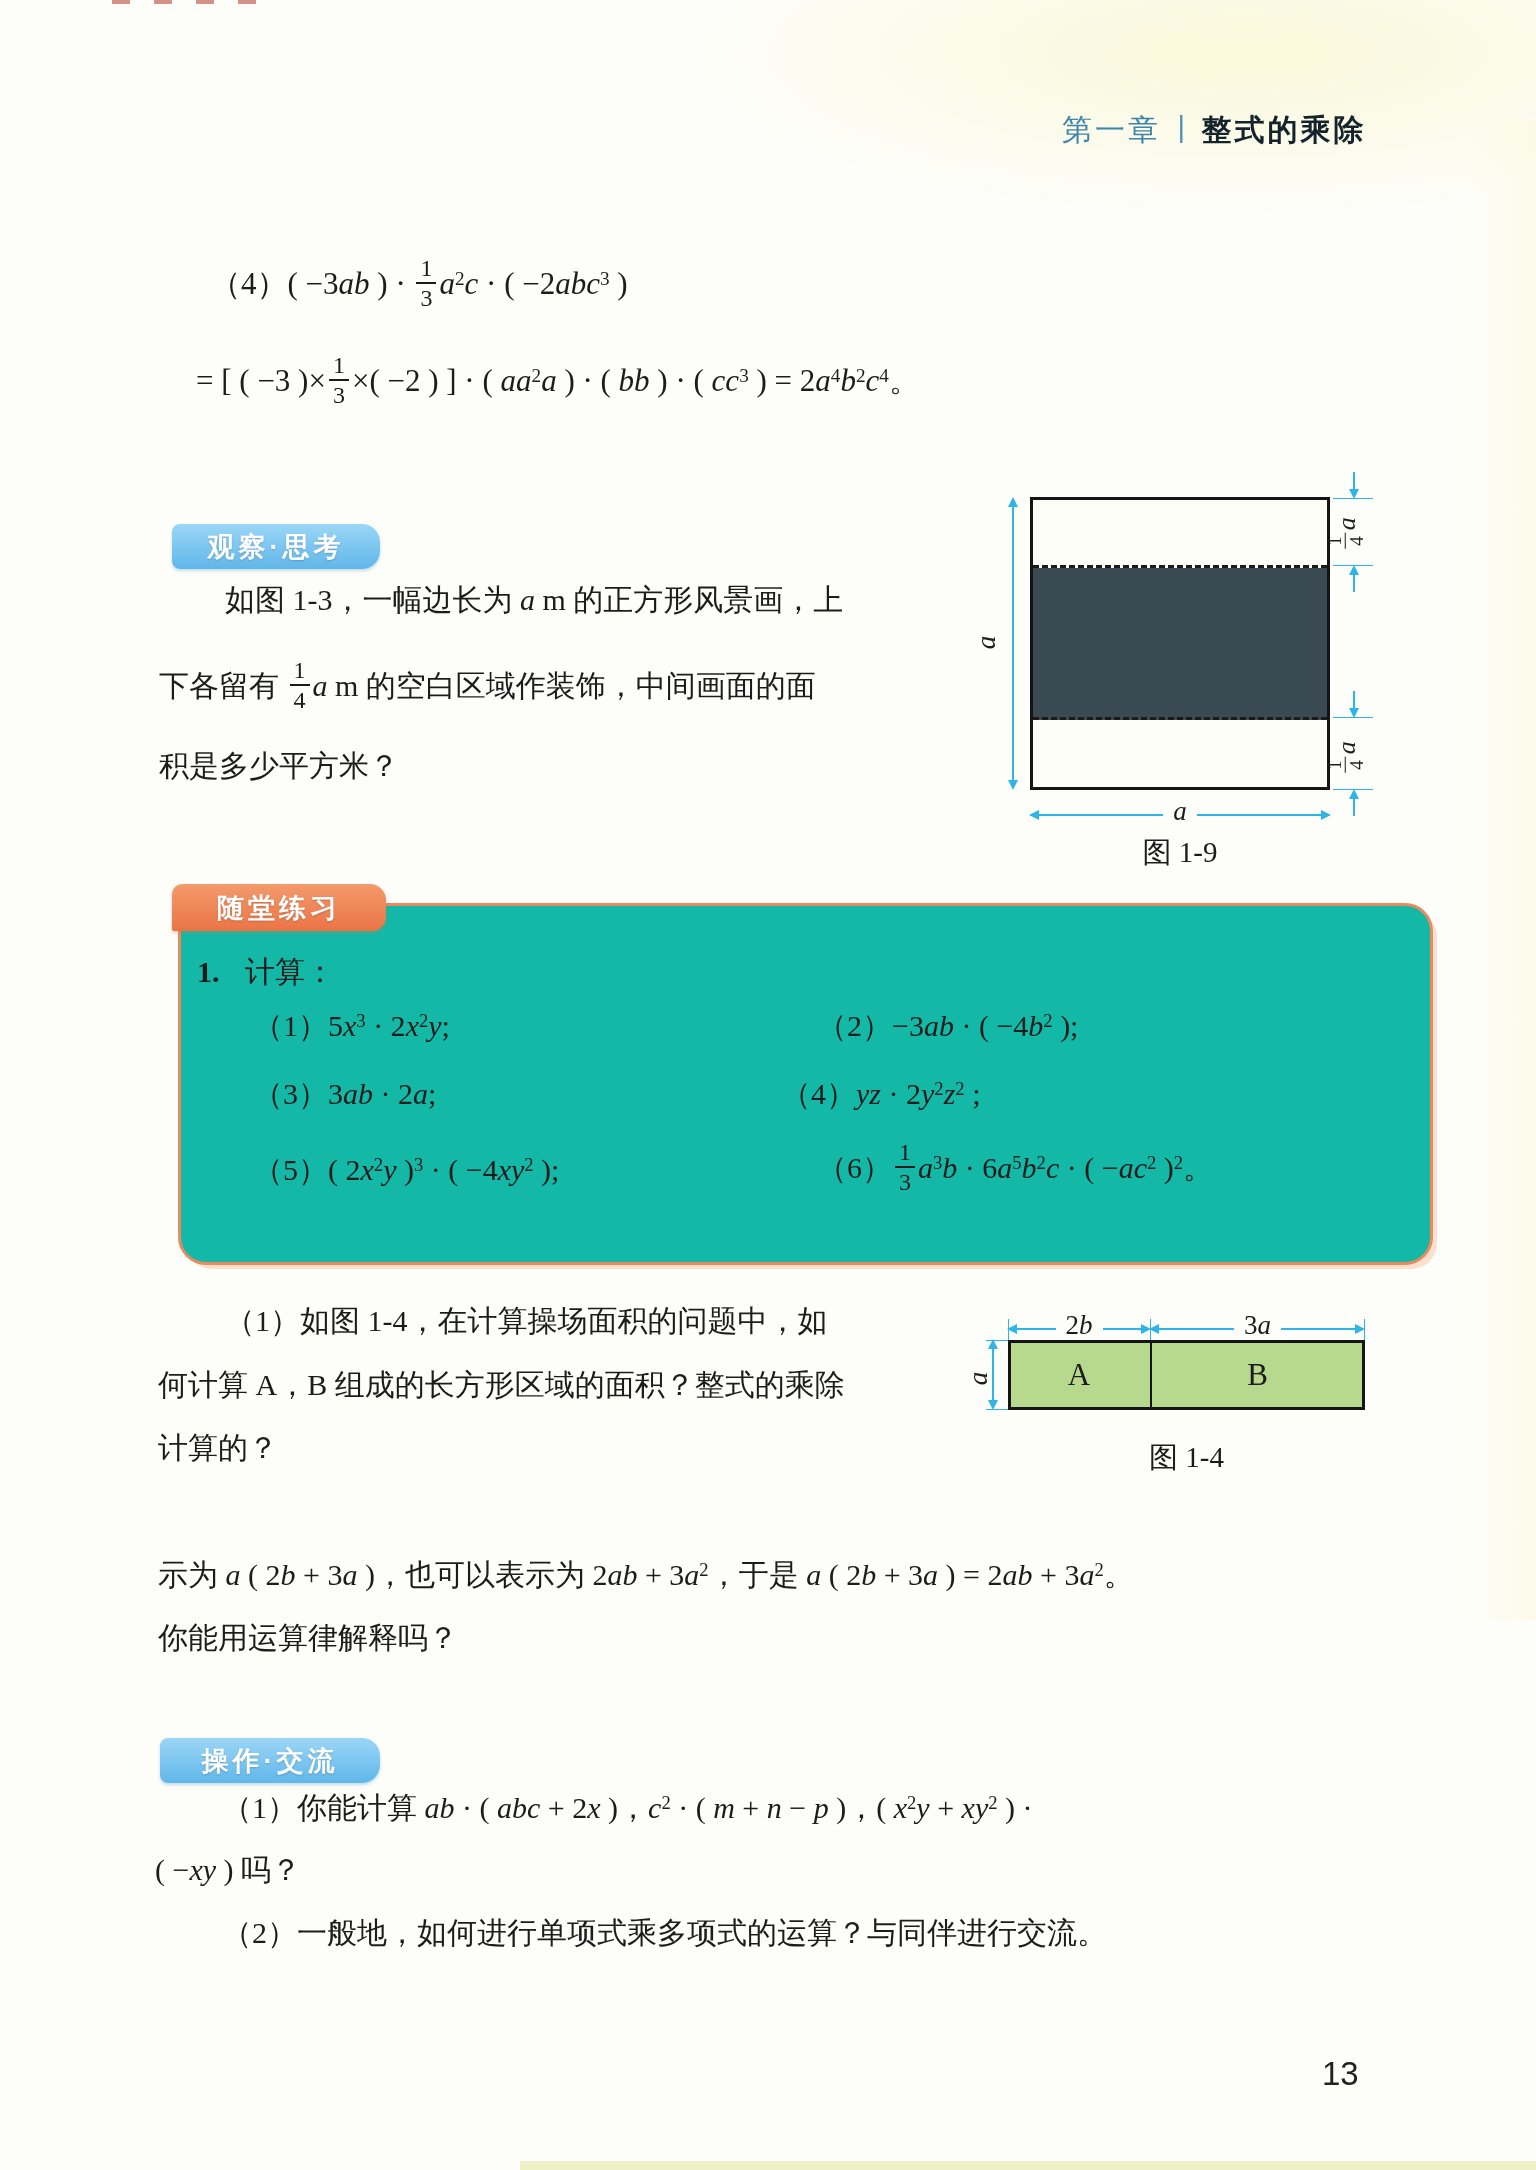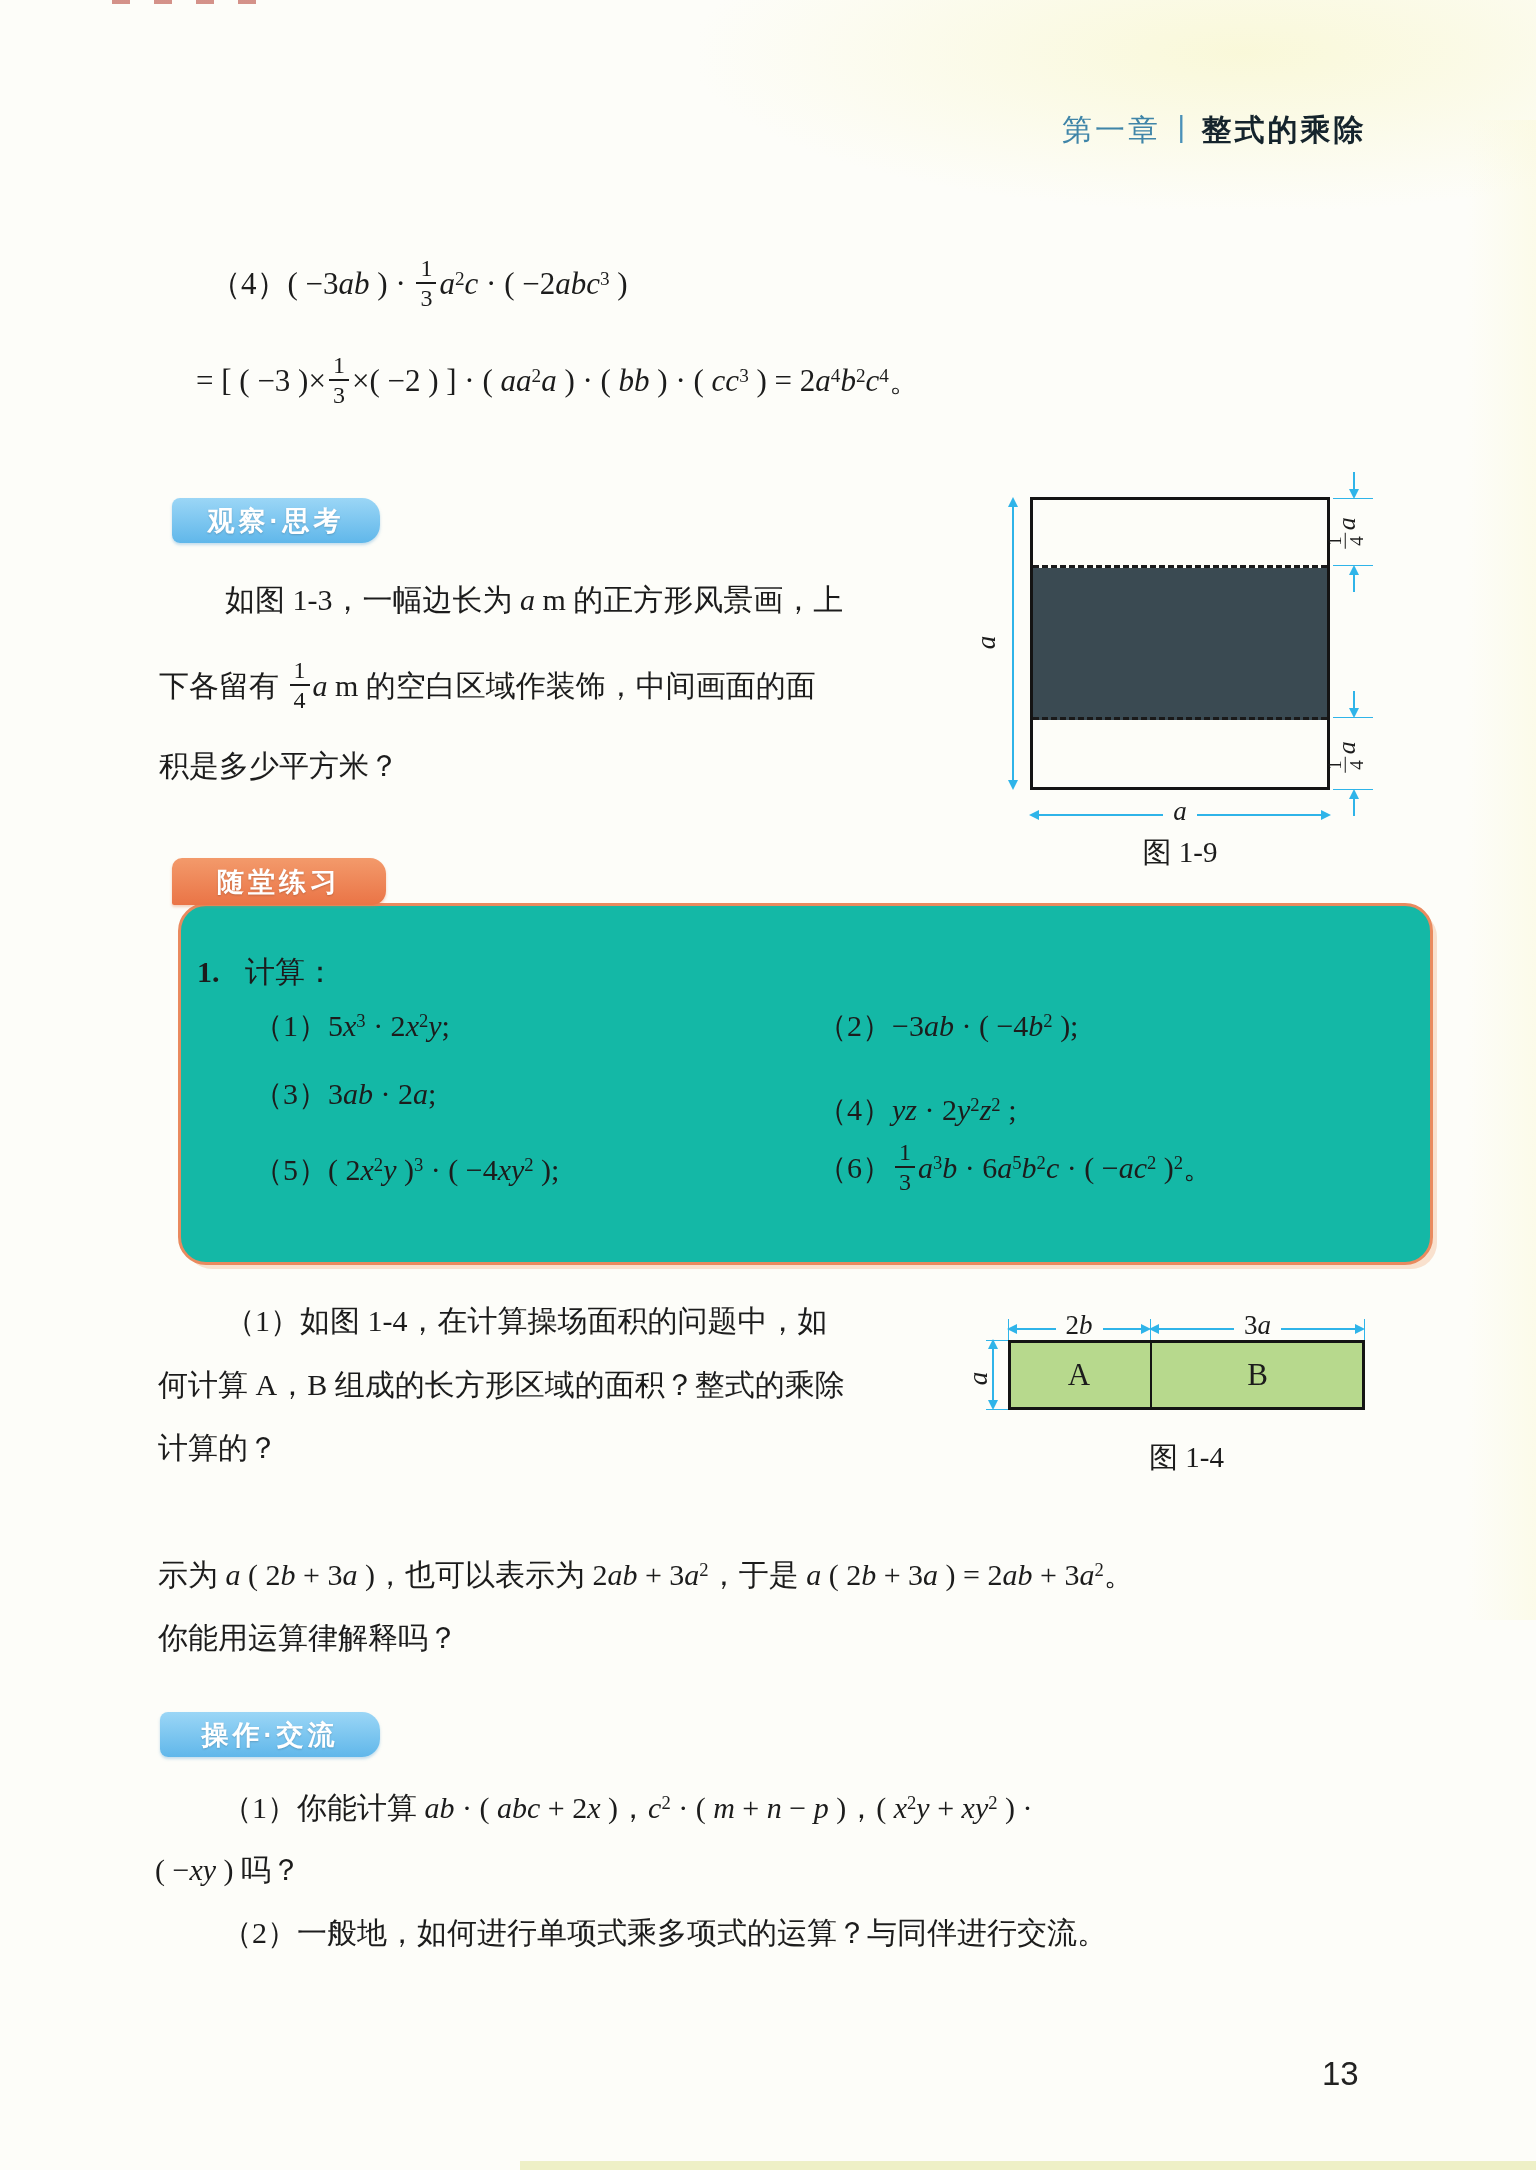--- a/index.html
+++ b/index.html
@@ -32,21 +32,21 @@
 
   
   .frac{display:inline-block;vertical-align:middle;text-align:center;margin:0 3px;transform:translateY(-3px);}
   .frac .fn{display:block;padding:0 4px;font-size:24px;line-height:27px;}
   .frac .fd{display:block;padding:0 4px;font-size:24px;line-height:29px;border-top:2px solid currentColor;}
 
   
   .tab{position:absolute;display:flex;align-items:center;justify-content:center;
     color:#fff;font-weight:bold;font-size:27px;letter-spacing:4px;
     font-family:"Liberation Sans","DejaVu Sans",sans-serif;
-    text-shadow:0 1px 2px rgba(0,0,0,.18);}
+    text-shadow:0 1px 2px rgba(0,0,0,.18);margin-top:26px;}
   .tab-blue{background:linear-gradient(180deg,#9bd6f6,#60b7ea);border-radius:8px 18px 18px 8px;
     box-shadow:0 2px 3px rgba(90,160,210,.35);}
   .tab-orange{background:linear-gradient(180deg,#f39a6b,#ea7446);border-radius:10px 16px 14px 2px;
     box-shadow:0 2px 3px rgba(220,120,70,.35);z-index:3;}
 
   
   .pbox{position:absolute;left:178px;top:903px;width:1202px;height:356px;background:#14b8a6;
     border:3px solid #e98a5f;border-radius:28px;
     box-shadow:6px 6px 0 -2px rgba(243,178,138,.38);z-index:2;padding-left:47px;}
   .pbox .phead{position:absolute;left:16px;top:46px;font-size:30px;white-space:nowrap;}
@@ -149,21 +149,21 @@
     <span>随堂练习</span>
   </div>
   <div class="pbox">
     <div class="phead">
       <span class="pnum">1.</span>
       <span>计算：</span>
     </div>
     <div class="prob" style="left:72px;top:100px;">（1）5<i>x</i><sup>3</sup> · 2<i>x</i><sup>2</sup><i>y</i>;</div>
     <div class="prob" style="left:636px;top:100px;">（2）−3<i>a</i><i>b</i> · ( −4<i>b</i><sup>2</sup> );</div>
     <div class="prob" style="left:72px;top:168px;">（3）3<i>a</i><i>b</i> · 2<i>a</i>;</div>
-    <div class="prob" style="left:636px;top:168px;margin-top:16px;">（4）<i>y</i><i>z</i> · 2<i>y</i><sup>2</sup><i>z</i><sup>2</sup> ;</div>
+    <div class="prob" style="left:600px;top:168px;">（4）<i>y</i><i>z</i> · 2<i>y</i><sup>2</sup><i>z</i><sup>2</sup> ;</div>
     <div class="prob" style="left:72px;top:244px;">（5）( 2<i>x</i><sup>2</sup><i>y</i> )<sup>3</sup> · ( −4<i>x</i><i>y</i><sup>2</sup> );</div>
     <div class="prob" style="left:636px;top:236px;">（6）<span class="frac"><span class="fn">1</span><span class="fd">3</span></span><i>a</i><sup>3</sup><i>b</i> · 6<i>a</i><sup>5</sup><i>b</i><sup>2</sup><i>c</i> · ( −<i>a</i><i>c</i><sup>2</sup> )<sup>2</sup>。</div>
   </div>
 
   <div class="mline" style="left:225px;top:1303px;">（1）如图 1-4，在计算操场面积的问题中，如</div>
   <div class="mline" style="left:158px;top:1367px;">何计算 A，B 组成的长方形区域的面积？整式的乘除</div>
   <div class="mline" style="left:158px;top:1430px;">计算的？</div>
 
   <div class="fig14">
     <div class="f14-rect"></div>

